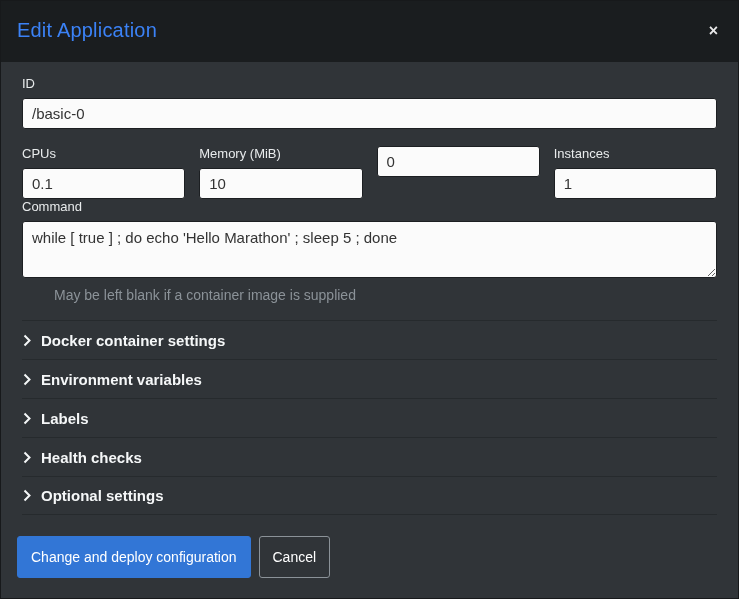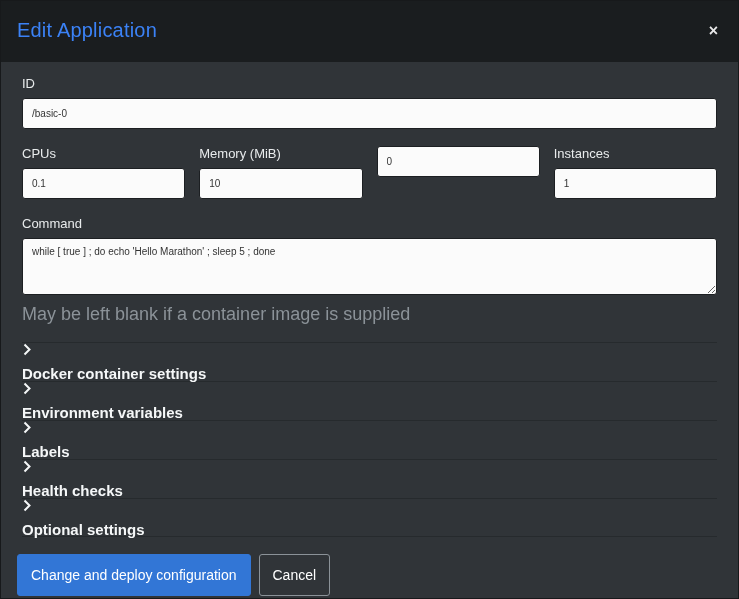--- a/index.html
+++ b/index.html
@@ -60,56 +60,55 @@
     font-weight: 400;
     color: #e8ebec;
     margin-bottom: 7px;
   }
   .text-input, .text-area {
     width: 100%;
     background: #fbfbfb;
     border: 1px solid #1c1f22;
     border-radius: 3px;
     color: #333333;
-    font-size: 10px;
+    font-size: 15px;
     font-family: "Liberation Sans", sans-serif;
     padding: 6px 9px;
     outline: none;
   }
   .text-input { height: 31px; }
   .text-area {
     height: 57px;
     resize: both;
     line-height: 1.35;
   }
 
   .grid4 {
     display: grid;
     grid-template-columns: repeat(4, 1fr);
     column-gap: 14px;
-    margin-bottom: 17px;
   }
 
   .help-text {
     color: #8b9298;
-    font-size: 18px;
+    font-size: 14px;
     margin-top: 5px;
+    margin-left: 32px;
   }
 
   
   .sections { margin-top: 13px; }
   .section-row {
     display: flex;
-    align-items: flex-start;
+    align-items: center;
     gap: 9px;
     height: 39px;
     border-top: 1px solid #262a2d;
     cursor: pointer;
     user-select: none;
-    flex-direction: column;
   }
   .section-row:last-child { border-bottom: 1px solid #262a2d; }
   .section-label {
     font-size: 15px;
     font-weight: 700;
     color: #f5f7f8;
   }
   .chevron {
     display: inline-flex;
     width: 10px;

